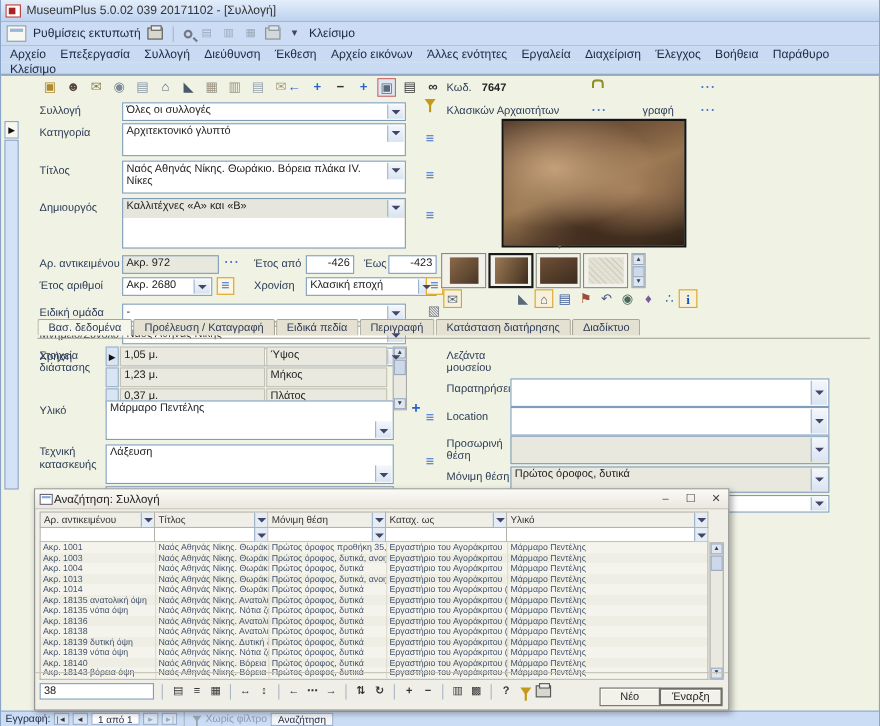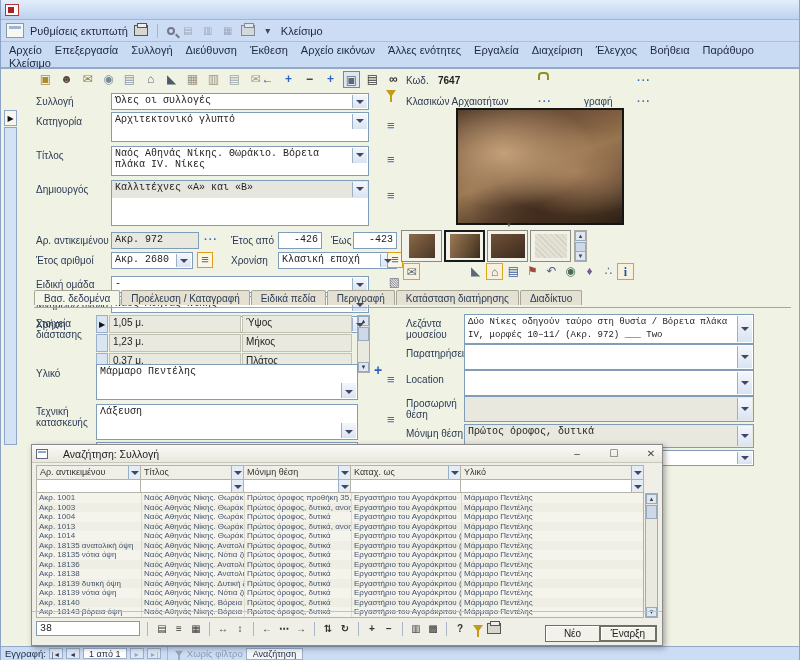--- a/index.html
+++ b/index.html
@@ -43,21 +43,21 @@
   .i-magnifier::after { content:""; position:absolute; left:6px; top:6px; width:5px; height:2px; background:#778; transform:rotate(45deg); }
   .i-funnel { width:0; height:0; border-left:5px solid transparent; border-right:5px solid transparent;
               border-top:7px solid #c59a18; position:relative; }
   .i-funnel::after { content:""; position:absolute; left:-1px; top:-2px; width:2px; height:7px; background:#c59a18; }
   .i-funnel.grey { border-top-color:#9aa4b0; } .i-funnel.grey::after { background:#9aa4b0; }
   .i-lock { width:9px; height:7px; background:#8f8f28; position:relative; border-radius:1px; }
   .i-lock::before { content:""; position:absolute; left:-3px; top:-5px; width:7px; height:6px;
                     border:2px solid #8f8f28; border-bottom:none; border-radius:4px 4px 0 0; }
   
   .field { position:absolute; background:#fff; border:1px solid #7f9db9; font-size:10px; color:#222;
-           padding:1px 16px 1px 3px; overflow:hidden;font-family:Liberation Mono, monospace; }
+           padding:1px 16px 1px 3px; overflow:hidden; }
   .field.noarrow { padding-right:3px; }
   .field.ro { background:#e8e8df; }
   .dd::after { content:""; position:absolute; right:1px; top:1px; bottom:1px; width:14px;
                background:linear-gradient(#f4f7fb,#d9e4f2); border-left:1px solid #9ab0c8; }
   .dd::before { content:""; position:absolute; right:4px; top:50%; margin-top:-2px; z-index:2;
                 border-left:4px solid transparent; border-right:4px solid transparent; border-top:4px solid #446; }
   .dd.arrtop::after { bottom:auto; height:15px; } .dd.arrtop::before { top:8px; }
   .dd.arrbottom::after { top:auto; height:15px; } .dd.arrbottom::before { top:auto; bottom:5px; }
   .num { text-align:right; }
   .ham { font-size:13px; font-weight:bold; color:#3a6bd0; cursor:default; line-height:15px; }
@@ -90,21 +90,21 @@
   .thumb.sel { border:2px solid #1a1a1a; }
   .thumb .im { width:26px; height:24px; }
   .t1 .im{ background:linear-gradient(135deg,#8a6a48,#4a3626); }
   .t2 .im{ background:linear-gradient(115deg,#9a7a55,#5d462f 70%,#3a2b1d); width:30px;}
   .t3 .im{ background:linear-gradient(150deg,#6f5138,#3c2b1d); width:34px;}
   .t4 .im{ background:repeating-linear-gradient(45deg,#e3e0d4 0 3px,#d2cfc2 3px 4px); width:32px;}
   
   #dialog { left:30px; top:444px; width:632px; height:202px; background:#f0efe7; border:1px solid #8a8a8a;
             box-shadow:2px 2px 6px rgba(0,0,0,.35); z-index:5; }
   #dlg-title { position:absolute; left:0; top:0; right:0; height:18px; background:linear-gradient(#fbfaf6,#e9e7de);
-               border-bottom:1px solid #c9c6ba; display:flex; align-items:center; gap:15px; padding-left:4px; }
+               border-bottom:1px solid #c9c6ba; display:flex; align-items:center; gap:1px; padding-left:4px; }
   #dlg-title .ttl { font-size:10.5px; color:#222; }
   .dlg-btn { width:22px; height:14px; font-size:10px; line-height:13px; text-align:center; color:#444; cursor:default;}
   .dlgicon { width:12px; height:10px; background:#fff; border:1px solid #667; position:relative; }
   .dlgicon::after { content:""; position:absolute; left:1px; top:1px; right:1px; height:2px; background:#88a8d8; }
   .hcell { position:relative; background:#f0efe7; border:1px solid #b5b2a8; border-left:none; font-size:9px;
            color:#333; padding:1px 12px 0 3px; overflow:hidden; white-space:nowrap; height:15px;}
   .hcell:first-child { border-left:1px solid #b5b2a8; }
   .hcell .da, .fcell .da { position:absolute; right:0; top:0; bottom:0; width:12px; background:#e4ecf6;
         border-left:1px solid #9ab0c8; }
   .hcell .da::before, .fcell .da::before { content:""; position:absolute; left:2px; top:5px;
@@ -131,20 +131,21 @@
   .flex { display:flex; align-items:center; }
 </style>
 </head>
 <body>
 
 <div id="app">
 
   
   <div class="abs" id="titlebar">
     <span class="appicon"></span>
+    <span class="ttl">MuseumPlus 5.0.02 039 20171102 - [Συλλογή]</span>
   </div>
 
   
   <div class="abs" id="quickbar">
     <span class="wicon"></span>
     <span>Ρυθμίσεις εκτυπωτή</span>
     <span class="i-printer"></span>
     <span class="tsep"></span>
     <span class="i-magnifier"></span>
     <span class="gicon small" style="color:#9aa8b8">▤</span>
@@ -366,23 +367,20 @@
   <span class="abs ham" style="left:386px; top:412px;">≡</span>
 
   <span class="abs lbl" style="left:35px; top:446px;">Διακόσμηση</span>
   <div class="abs field dd arrbottom" style="left:95px; top:442px; width:262px; height:36px;">
     <span>Ανάγλυφη</span>
   </div>
   <span class="abs ham" style="left:386px; top:448px;">≡</span>
 
   
   <span class="abs lbl" style="left:405px; top:318px; width:56px; white-space:normal; line-height:11px;">Λεζάντα μουσείου</span>
-  <div class="abs field dd" style="left:463px; top:314px; width:290px; height:30px; font-size:9px; white-space:normal; line-height:13px;">
-    <span>Δύο Νίκες οδηγούν ταύρο στη θυσία / Βόρεια πλάκα IV, μορφές 10–11/ (Ακρ. 972) ___ Two</span>
-  </div>
 
   <span class="abs lbl" style="left:405px; top:348px;">Παρατηρήσεις</span>
   <div class="abs field dd" style="left:463px; top:344px; width:290px; height:26px;">
     <span></span>
   </div>
 
   <span class="abs lbl" style="left:405px; top:374px;">Location</span>
   <div class="abs field dd" style="left:463px; top:370px; width:290px; height:26px;">
     <span></span>
   </div>

